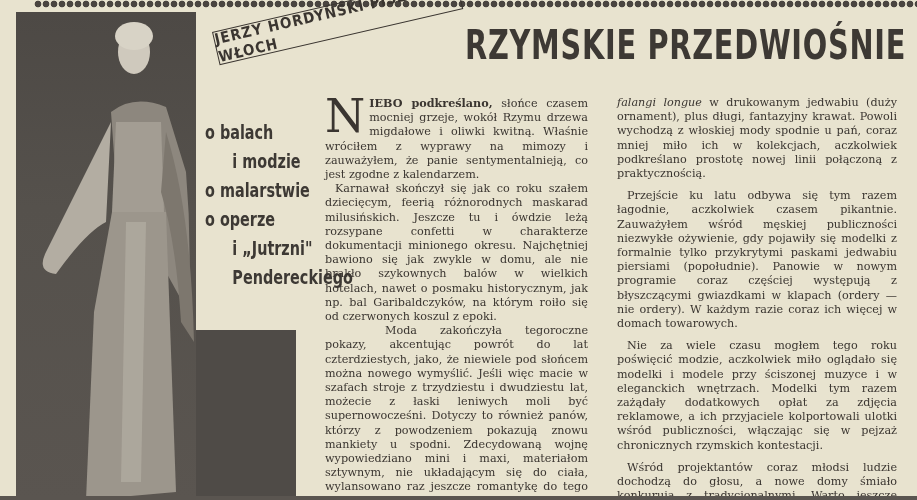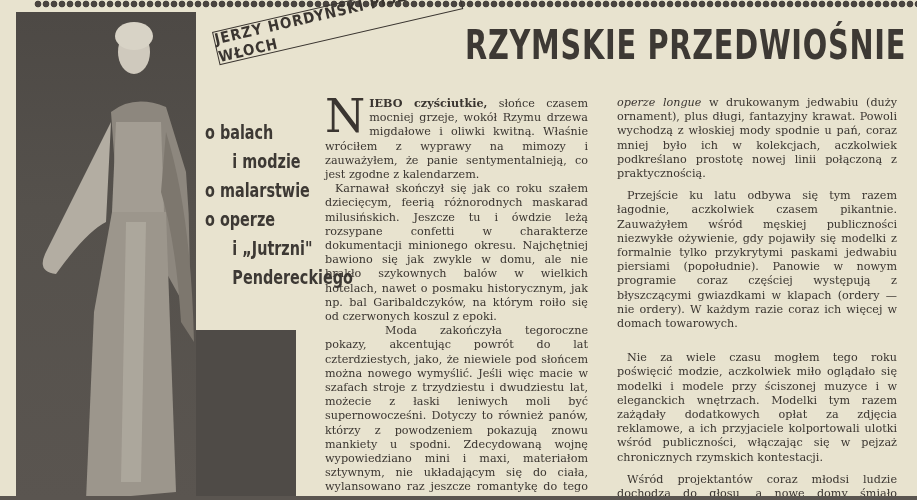--- a/index.html
+++ b/index.html
@@ -51,26 +51,26 @@
 <div class="topics">
   <div>o balach</div>
   <div style="padding-left:38px">i modzie</div>
   <div>o malarstwie</div>
   <div>o operze</div>
   <div style="padding-left:38px">i „Jutrzni"</div>
   <div style="padding-left:38px">Pendereckiego</div>
 </div>
 
 <div class="col" style="left:325px;top:96px;width:263px;">
-  <p><span class="dropcap">N</span><b>IEBO czyściutkie,</b><span> słońce czasem mocniej grzeje, wokół Rzymu drzewa migdałowe i oliwki kwitną. Właśnie wróciłem z wyprawy na mimozy i zauważyłem, że panie sentymentalnieją, co jest zgodne z kalendarzem.</span></p>
+  <p><span class="dropcap">N</span><b>IEBO podkreślano,</b><span> słońce czasem mocniej grzeje, wokół Rzymu drzewa migdałowe i oliwki kwitną. Właśnie wróciłem z wyprawy na mimozy i zauważyłem, że panie sentymentalnieją, co jest zgodne z kalendarzem.</span></p>
   <p style="text-indent:10px">Karnawał skończył się jak co roku szałem dziecięcym, feerią różnorodnych maskarad milusińskich. Jeszcze tu i ówdzie leżą rozsypane confetti w charakterze dokumentacji minionego okresu. Najchętniej bawiono się jak zwykle w domu, ale nie brakło szykownych balów w wielkich hotelach, nawet o posmaku historycznym, jak np. bal Garibaldczyków, na którym roiło się od czerwonych koszul z epoki.</p>
   <p style="text-indent:60px;padding-left:0">Moda zakończyła tegoroczne pokazy, akcentując powrót do lat czterdziestych, jako, że niewiele pod słońcem można nowego wymyślić. Jeśli więc macie w szafach stroje z trzydziestu i dwudziestu lat, możecie z łaski leniwych moli być supernowocześni. Dotyczy to również panów, którzy z powodzeniem pokazują znowu mankiety u spodni. Zdecydowaną wojnę wypowiedziano mini i maxi, materiałom sztywnym, nie układającym się do ciała, wylansowano raz jeszcze romantykę do tego stopnia, że śliczne modelki miały obowiązek całowania się w połowie wybiegu ze swoimi partnerami.</p>
 
 </div>
 
 <div class="col" style="left:617px;top:96px;width:280px;">
-  <p><i>operze longue</i><span> w drukowanym jedwabiu (duży ornament), plus długi, fantazyjny krawat. Powoli wychodzą z włoskiej mody spodnie u pań, coraz mniej było ich w kolekcjach, aczkolwiek podkreślano prostotę nowej linii połączoną z praktycznością.</span></p>
+  <p><i>falangi longue</i><span> w drukowanym jedwabiu (duży ornament), plus długi, fantazyjny krawat. Powoli wychodzą z włoskiej mody spodnie u pań, coraz mniej miło ich w kolekcjach, aczkolwiek podkreślano prostotę nowej linii połączoną z praktycznością.</span></p>
   <p style="text-indent:10px;margin-top:8px">Przejście ku latu odbywa się tym razem łagodnie, aczkolwiek czasem pikantnie. Zauważyłem wśród męskiej publiczności niezwykłe ożywienie, gdy pojawiły się modelki z formalnie tylko przykrytymi paskami jedwabiu piersiami (popołudnie). Panowie w nowym programie coraz częściej występują z błyszczącymi gwiazdkami w klapach (ordery — nie ordery). W każdym razie coraz ich więcej w domach towarowych.</p>
-  <p style="text-indent:10px;margin-top:20px">Nie za wiele czasu mogłem tego roku poświęcić modzie, aczkolwiek miło oglądało się modelki i modele przy ściszonej muzyce i w eleganckich wnętrzach. Modelki tym razem zażądały dodatkowych opłat za zdjęcia reklamowe, a ich przyjaciele kolportowali ulotki wśród publiczności, włączając się w pejzaż chronicznych rzymskich kontestacji.</p>
+  <p style="text-indent:10px;margin-top:8px">Nie za wiele czasu mogłem tego roku poświęcić modzie, aczkolwiek miło oglądało się modelki i modele przy ściszonej muzyce i w eleganckich wnętrzach. Modelki tym razem zażądały dodatkowych opłat za zdjęcia reklamowe, a ich przyjaciele kolportowali ulotki wśród publiczności, włączając się w pejzaż chronicznych rzymskich kontestacji.</p>
   <p style="text-indent:10px;margin-top:8px">Wśród projektantów coraz młodsi ludzie dochodzą do głosu, a nowe domy śmiało konkurują z tradycjonalnymi. Warto jeszcze zauważyć u pań wydłużone buty, kapelusze słomkowe i falangi długich, często białych krawatów. Zainteresowanie Wschodem wyraziło się m. in. w sukniach, a raczej strojach ślubnych — na modę chińską. Jeżeli nasze panie coś z tego</p>
 </div>
 
 <div class="bottomline"></div>
 
 </body></html>

